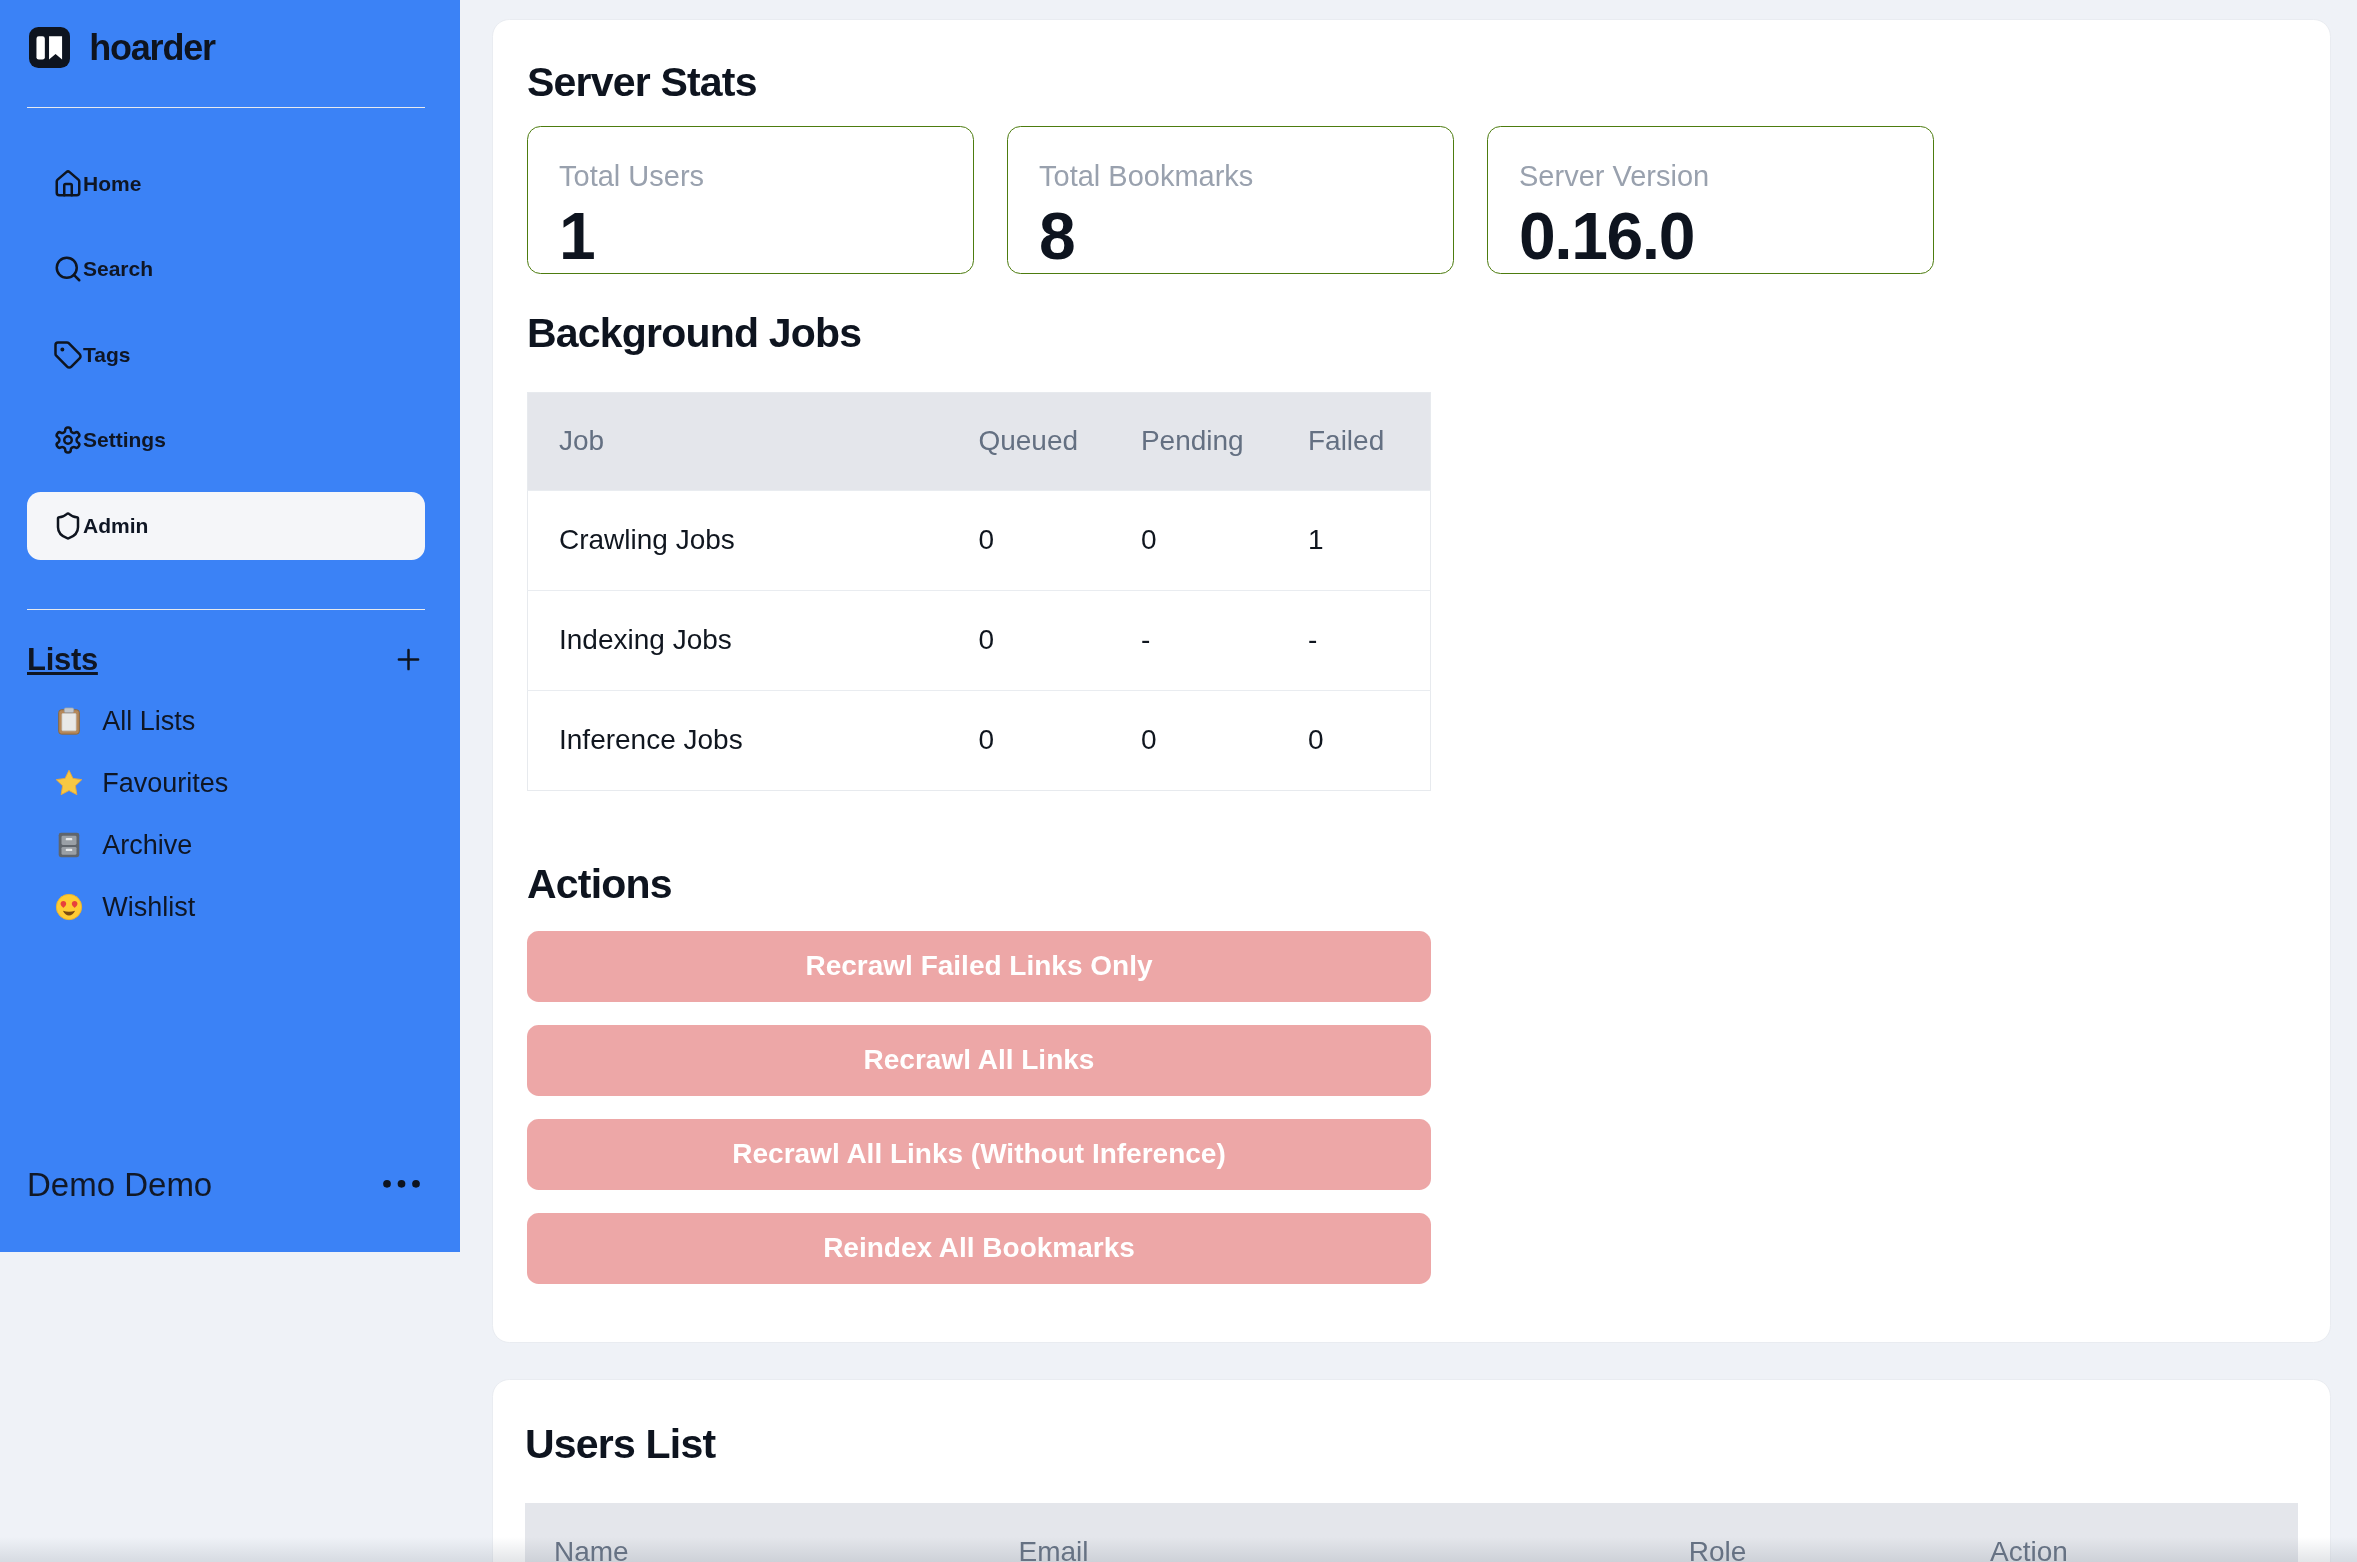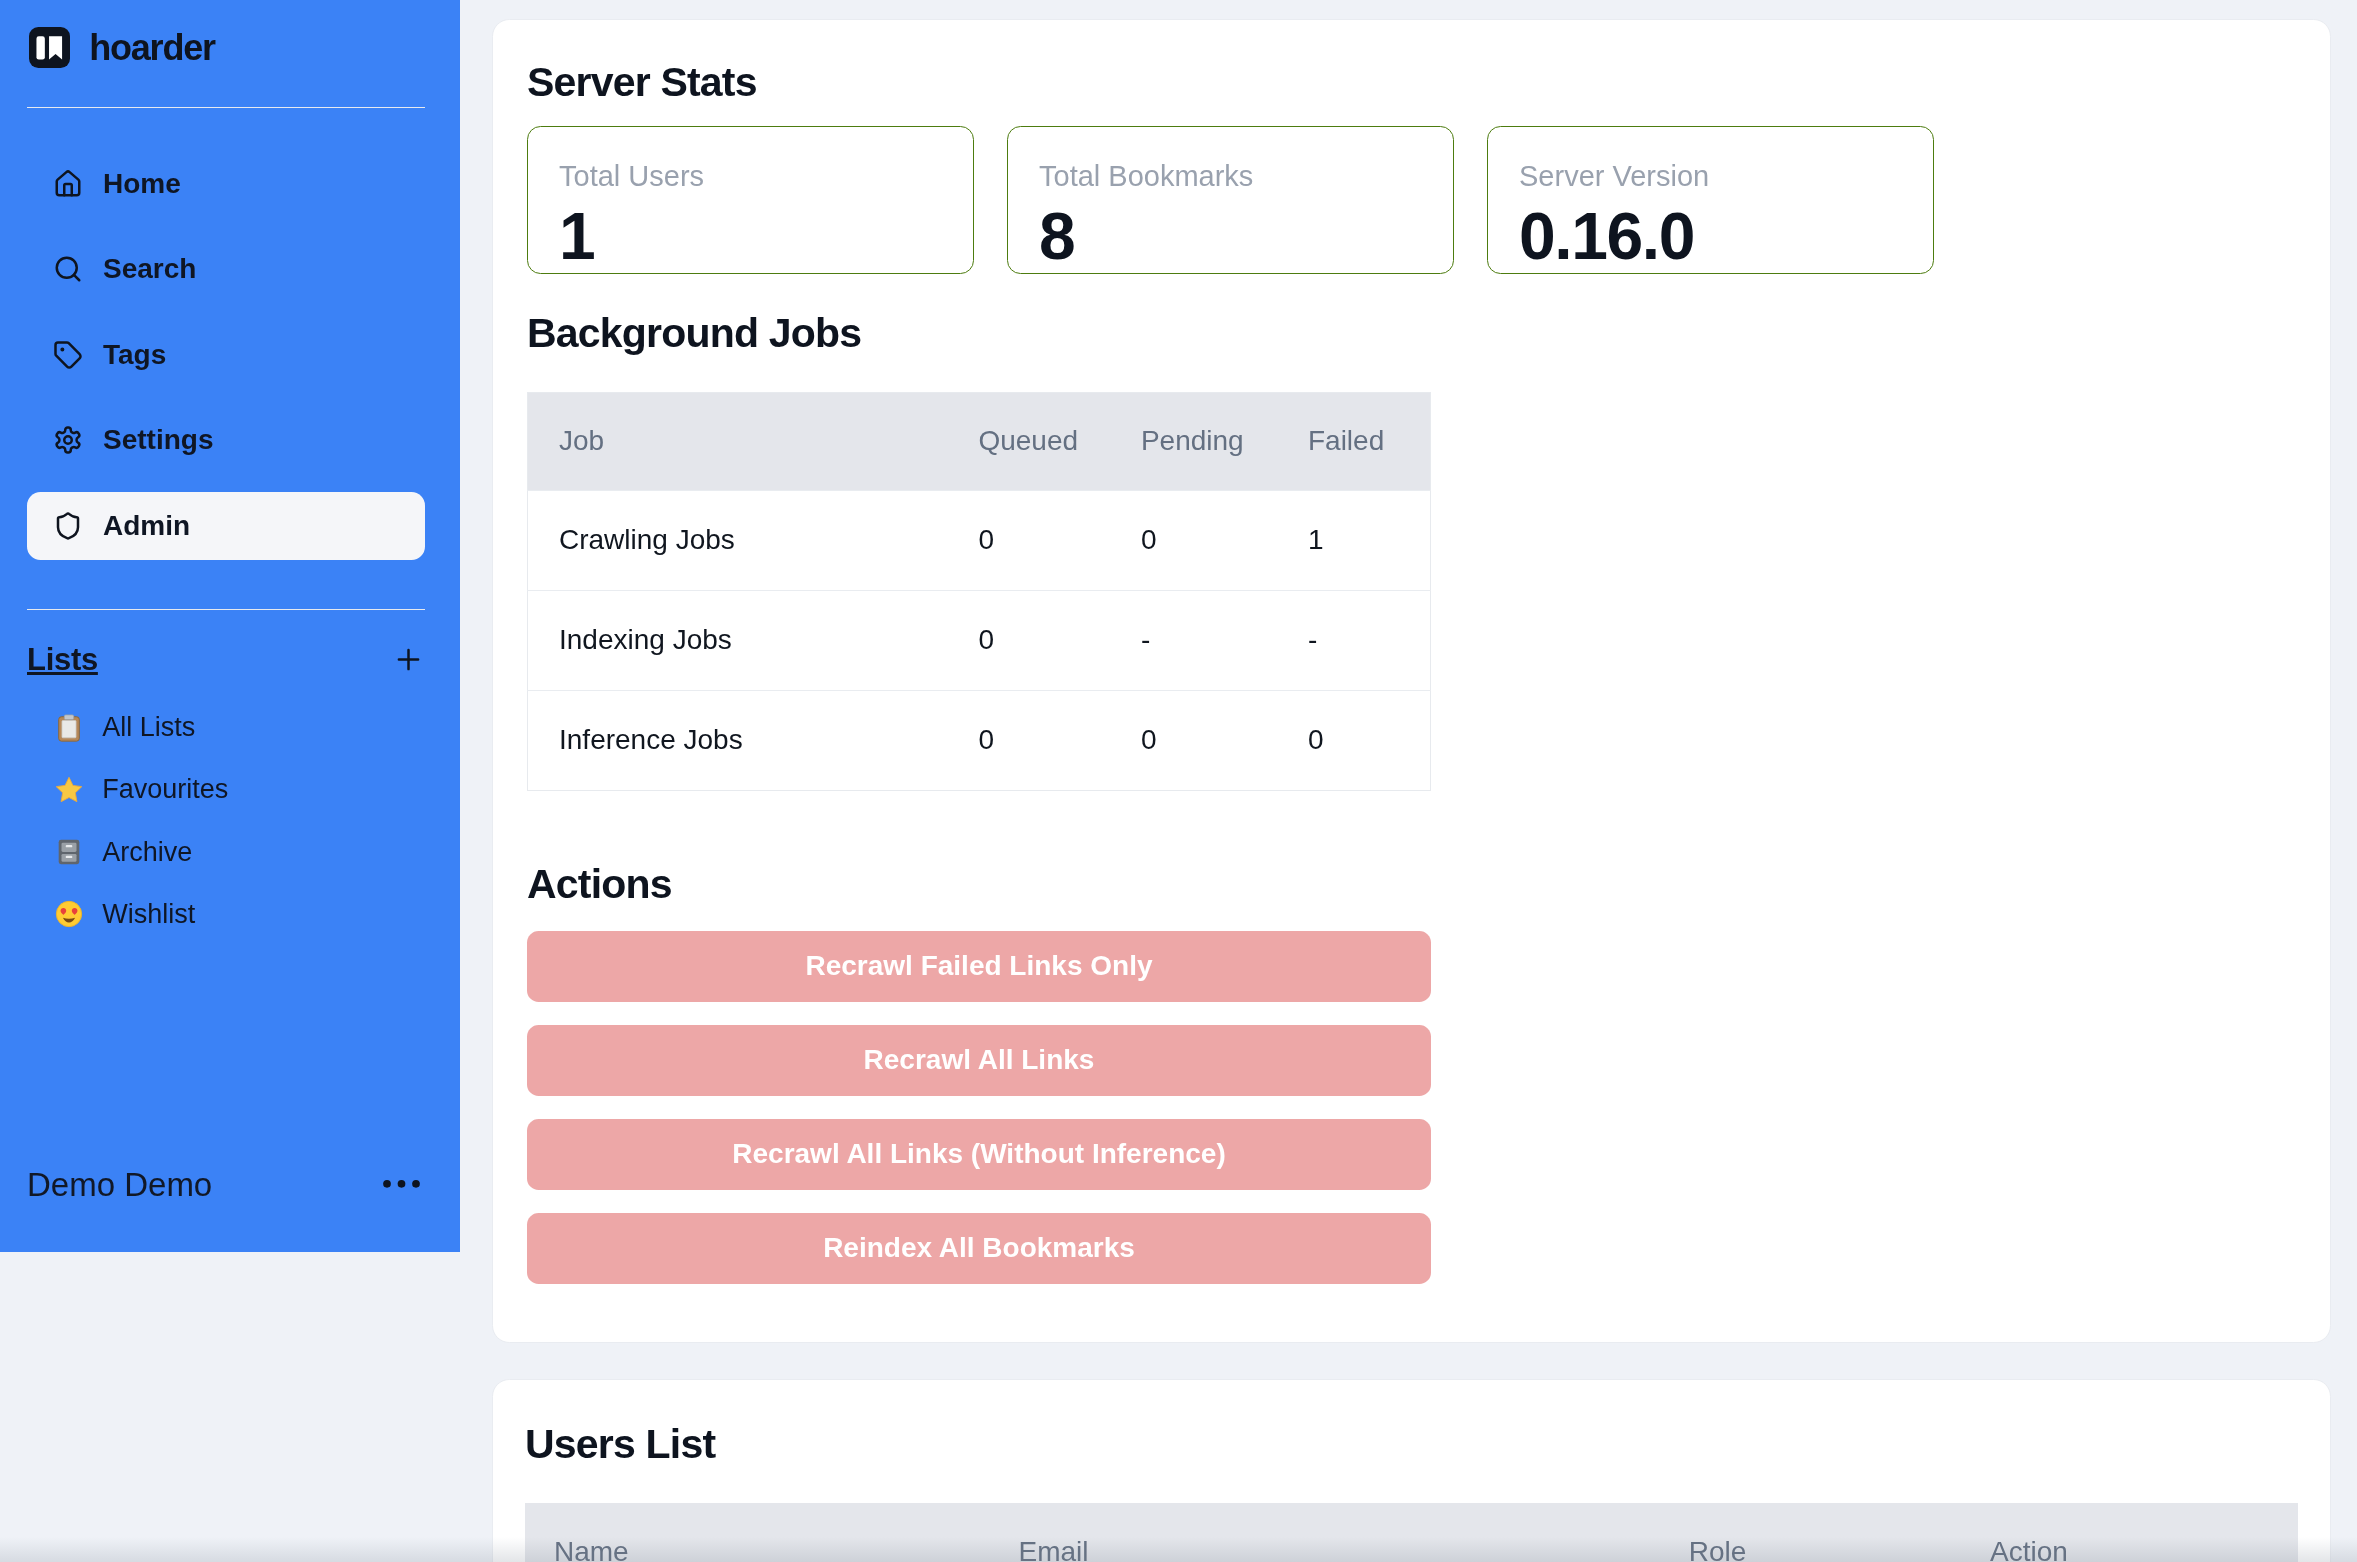--- a/index.html
+++ b/index.html
@@ -18,39 +18,39 @@
     background: #3b82f6;
     border-right: 2px solid #3b82f6;
     padding: 27px 33px 0 27px;
   }
   .logo-row { display: flex; align-items: center; gap: 19.3px; height: 41px; margin-left: 1.9px; }
   .logo-mark { width: 41px; height: 41px; flex: 0 0 auto; }
   .logo-text { font-size: 36px; font-weight: 800; letter-spacing: -1.2px; color: #0e141f; }
   .divider { border: 0; border-top: 1px solid #e7eaef; margin: 39px 0 0 0; }
   .nav { margin-top: 42px; display: flex; flex-direction: column; gap: 17.4px; }
   .nav-item {
-    height: 68px; display: flex; align-items: center; gap: 20px;
+    height: 68px; display: flex; align-items: center; 
     padding-left: 26px; border-radius: 13.5px;
-    font-size: 28px; font-weight: 600; cursor: pointer;
+    font-size: 21px; font-weight: 600; cursor: pointer;
   }
   .nav-item.active { background: #f5f6f9; }
   .nav-icon { width: 30px; height: 30px; flex: 0 0 auto; }
   .lists-divider { border: 0; border-top: 1px solid #e7eaef; margin: 49px 0 0 0; }
   .lists-header {
     margin-top: 29px; height: 42px;
     display: flex; align-items: center; justify-content: space-between; text-decoration: underline;
   }
   .lists-title { font-size: 31px; font-weight: 700; letter-spacing: -0.3px; }
   .add-list-btn {
     width: 33px; height: 33px; border: none; background: transparent;
     padding: 0; cursor: pointer; display: flex; align-items: center; justify-content: center;
   }
   .list-items { margin-top: 25px; display: flex; flex-direction: column; gap: 18.3px; }
   .list-item {
-    height: 44px; display: flex; align-items: center; gap: 18.3px;
+    height: 44px; display: flex; gap: 18.3px;
     padding-left: 27px; font-size: 27px; font-weight: 400; cursor: pointer;
   }
   .emoji-icon { width: 30px; height: 30px; flex: 0 0 auto; }
   .user-row {
     position: absolute; left: 27px; right: 32px; bottom: 44px;
     height: 46px; display: flex; align-items: center; justify-content: space-between;
   }
   .user-name { font-size: 33px; font-weight: 400; color: #111827; }
   .user-menu-btn { border: none; background: transparent; padding: 0 3.9px; cursor: pointer; }
   

